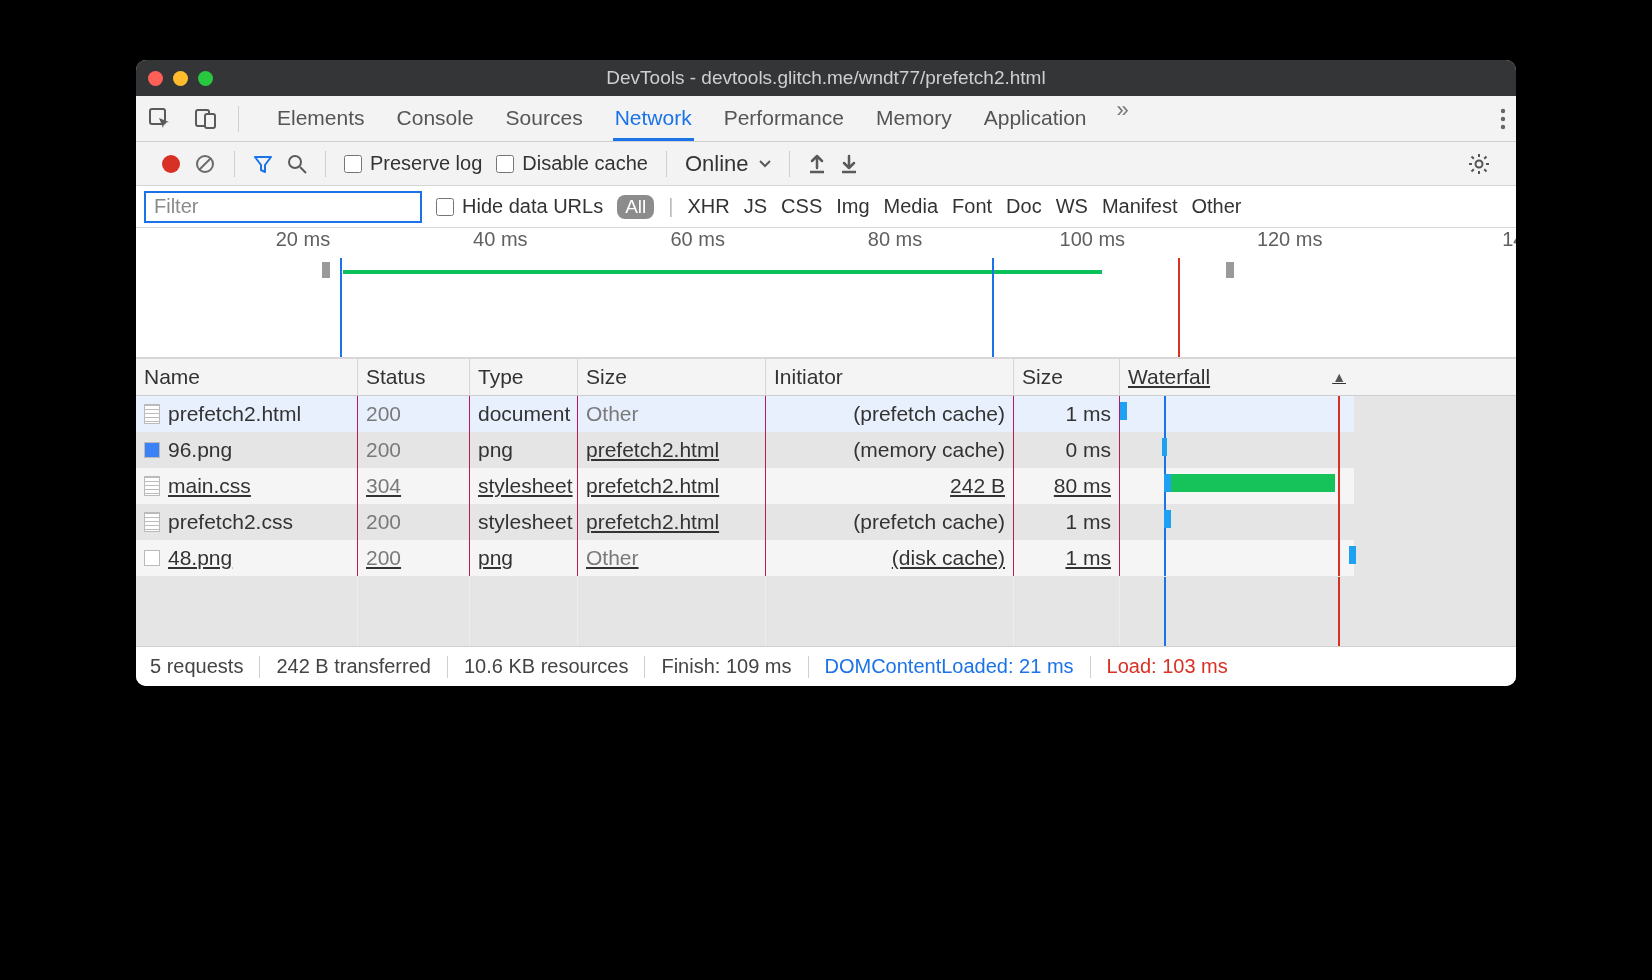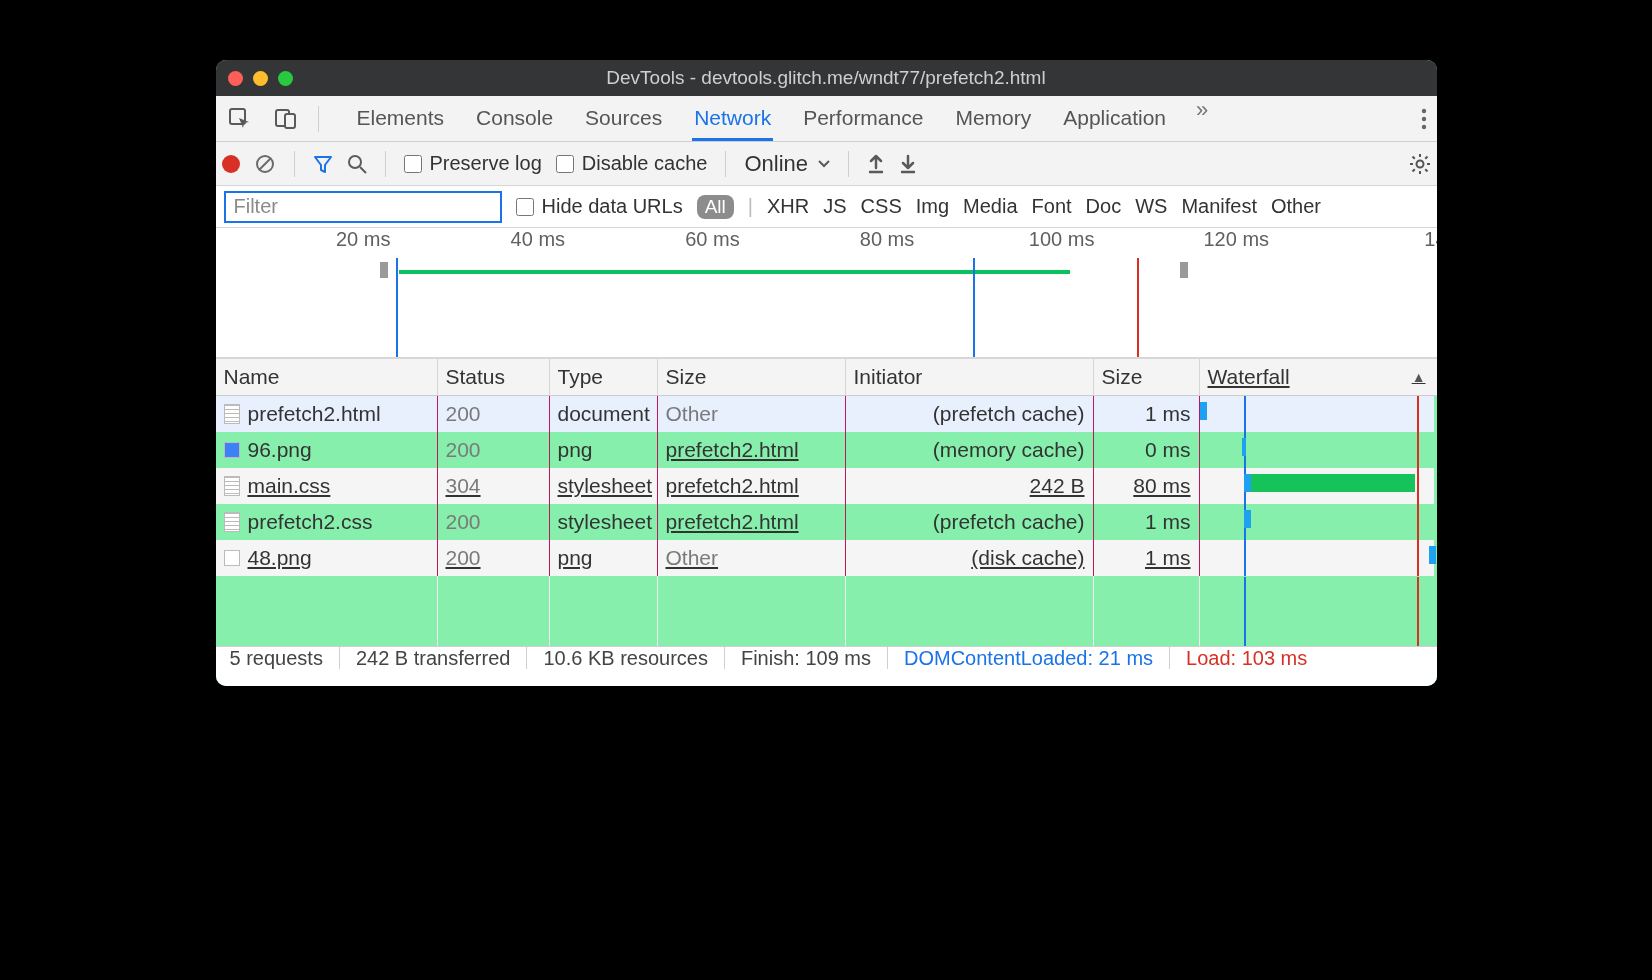--- a/index.html
+++ b/index.html
@@ -9,22 +9,22 @@
     height: 980px;
     font-family: -apple-system, BlinkMacSystemFont, "Segoe UI", Helvetica, Arial, sans-serif;
     font-size: 21px;
     color: #333;
     display: flex;
     align-items: flex-start;
     justify-content: center;
     padding-top: 60px;
   }
   .window {
-    width: 1221px;
-    background: #86efac;
+    width: 1380px;
+    background: #e5e5e5;
     border-radius: 10px;
     overflow: hidden;
     box-shadow: 0 14px 40px rgba(0,0,0,0.55);
   }
   
   .titlebar {
     height: 36px;
     background: #333536;
     display: flex;
     align-items: center;
@@ -54,21 +54,21 @@
   .tabbar .spacer { flex:1; }
   .more-icon { color:#777; font-size:22px; margin-right:6px;}
   .kebab { color:#666; font-size:20px; letter-spacing:2px;}
   
   .toolbar {
     height: 44px;
     background:#f3f3f3;
     border-bottom:1px solid #d5d5d5;
     display:flex;
     align-items:center;
-    padding:0 6px;
+    padding:0 26px;
     gap:14px;
   }
   .toolbar .divider { width:1px; height:26px; background:#cfcfcf; margin:0 4px;}
   .dot-record { width:18px; height:18px; border-radius:50%; background:#d93025; display:block;}
   .icon { display:inline-flex; align-items:center; justify-content:center; }
   .funnel { color:#1a73e8; }
   .cb { display:flex; align-items:center; gap:8px; color:#333; font-size:20px;}
   .cb input { width:18px; height:18px; }
   .throttle { display:flex; align-items:center; gap:10px; color:#333; font-size:22px;}
   .toolbar .spacer { flex:1; }
@@ -135,21 +135,21 @@
   .wf .seg { position:absolute; top:6px; height:18px; background:#1ea1f1; }
   .wf .seg.green { background:#16c25a; }
   
   .wf-spacer { position:relative; height:70px; border-top:1px solid transparent; }
   .wf-spacer .vline { position:absolute; top:0; bottom:0; width:2px; }
   .wf-spacer .vline.blue { background:#1a73e8; }
   .wf-spacer .vline.red  { background:#d93025; }
   
   .statusbar {
     height:40px; background:#fff; border-top:1px solid #cfcfcf;
-    display:flex; align-items:flex-start; gap:16px; padding:0 14px; font-size:20px; color:#444;
+    display:flex; align-items:center; gap:16px; padding:0 14px; font-size:20px; color:#444;
   }
   .statusbar .sep { width:1px; height:22px; background:#cfcfcf; }
   .statusbar .dcl { color:#1a73e8; }
   .statusbar .load { color:#d93025; }
   svg { display:block; }
   .sort-caret { font-size:14px; color:#555; }
   .tblwrap { border-top:1px solid #d7d7d7; }
   .netbody-extra { display:grid; grid-template-columns: 222px 112px 108px 188px 248px 106px 234px; }
   .netbody-extra .cell { border-right:1px solid #eee; }
   .netbody-extra .cell:last-child { border-right:none; padding:0; }

